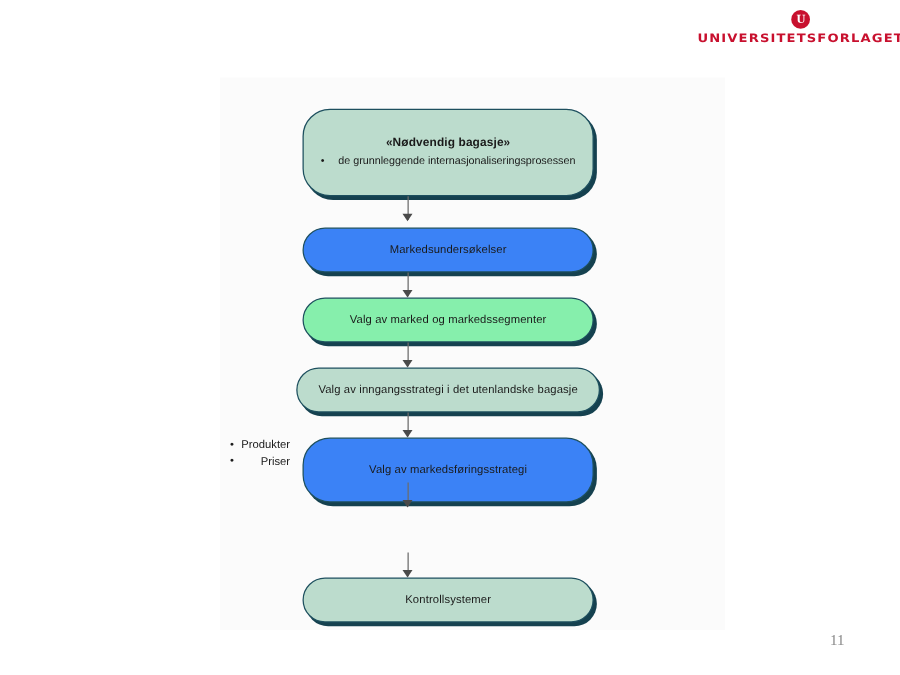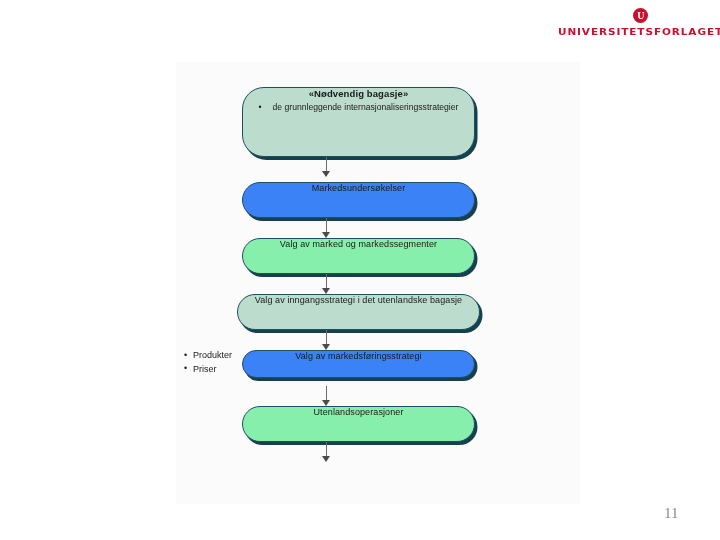--- a/index.html
+++ b/index.html
@@ -67,21 +67,21 @@
 
   .node {
     position: absolute;
     box-sizing: border-box;
     border: 1.2px solid #1d4f5e;
     border-radius: 22px;
     box-shadow: 2.5px 3px 0 0 #15414f;
     display: flex;
     flex-direction: column;
     align-items: center;
-    justify-content: flex-start;
+    justify-content: center;
     color: #1a1a1a;
     text-align: center;
   }
   .node.green  { background: #bcdccd; }
   .node.purple { background: #3b82f6; }
   .node.peach  { background: #86efac; }
 
   .node-title {
     font-size: 9.5px;
     font-weight: bold;
@@ -142,56 +142,57 @@
     margin: 0;
     padding: 0;
     color: #1a1a1a;
   }
   .side-list li {
     font-size: 9px;
     line-height: 1.55;
     position: relative;
     padding-left: 9px;
     white-space: nowrap;
+    text-align: right;
   }
   .side-list li::before {
     content: "\2022";
     position: absolute;
     left: 0;
     top: -0.5px;
   }
   #side-left  { left: 8px;  top: 287px; }
   #side-right { left: 302px; top: 287px; }
 
   
   #page-number {
     position: absolute;
     left: 664px;
     top: 505px;
-    font-size: 15px;
+    font-size: 12px;
     color: #8a8a8a;
     font-family: "Liberation Serif", serif;
   }
 </style>
 </head>
 <body>
 
 <div id="logo">
   <div id="logo-mark">
     <span class="glyph">U</span>
   </div>
   <div id="logo-wordmark">UNIVERSITETSFORLAGET</div>
 </div>
 
 <div id="diagram">
 
   <div class="node green" style="left:66px; top:25px; width:233px; height:70px;">
     <div class="node-title">«Nødvendig bagasje»</div>
     <ul class="node-bullets">
-      <li><span class="cont">de grunnleggende internasjonaliseringsstrategier</span></li>
+      <li><span class="cont">de grunnleggende internasjonaliseringsprosessen</span></li>
     </ul>
   </div>
 
   <div class="connector" style="top:95px; height:19px;"></div>
   <div class="arrowhead" style="top:109px;"></div>
 
   <div class="node purple" style="left:66px; top:120px; width:233px; height:36px;">
     <div class="node-label">Markedsundersøkelser</div>
   </div>
 
@@ -205,35 +206,35 @@
   <div class="connector" style="top:212px; height:19px;"></div>
   <div class="arrowhead" style="top:226px;"></div>
 
   <div class="node green" style="left:61px; top:232px; width:243px; height:36px;">
     <div class="node-label">Valg av inngangsstrategi i det utenlandske bagasje</div>
   </div>
 
   <div class="connector" style="top:268px; height:19px;"></div>
   <div class="arrowhead" style="top:282px;"></div>
 
-  <div class="node purple" style="left:66px; top:288px; width:233px; height:28px;">
+  <div class="node purple" style="left:66px; top:288px; width:233px; height:52px;">
     <div class="node-label">Valg av markedsføringsstrategi</div>
   </div>
 
   <ul class="side-list" id="side-left">
     <li>Produkter</li>
     <li>Priser</li>
   </ul>
 
   <div class="connector" style="top:324px; height:19px;"></div>
   <div class="arrowhead" style="top:338px;"></div>
 
-  <div class="node peach" style="left:66px; top:344px; width:233px; height:36px;">
-    <div class="node-label">Utenlandsoperasjoner</div>
-  </div>
 
   <div class="connector" style="top:380px; height:19px;"></div>
   <div class="arrowhead" style="top:394px;"></div>
 
+  <div class="node green" style="left:66px; top:400px; width:233px; height:36px;">
+    <div class="node-label">Kontrollsystemer</div>
+  </div>
 
 </div>
 
 <div id="page-number">11</div>
 
 </body></html>

